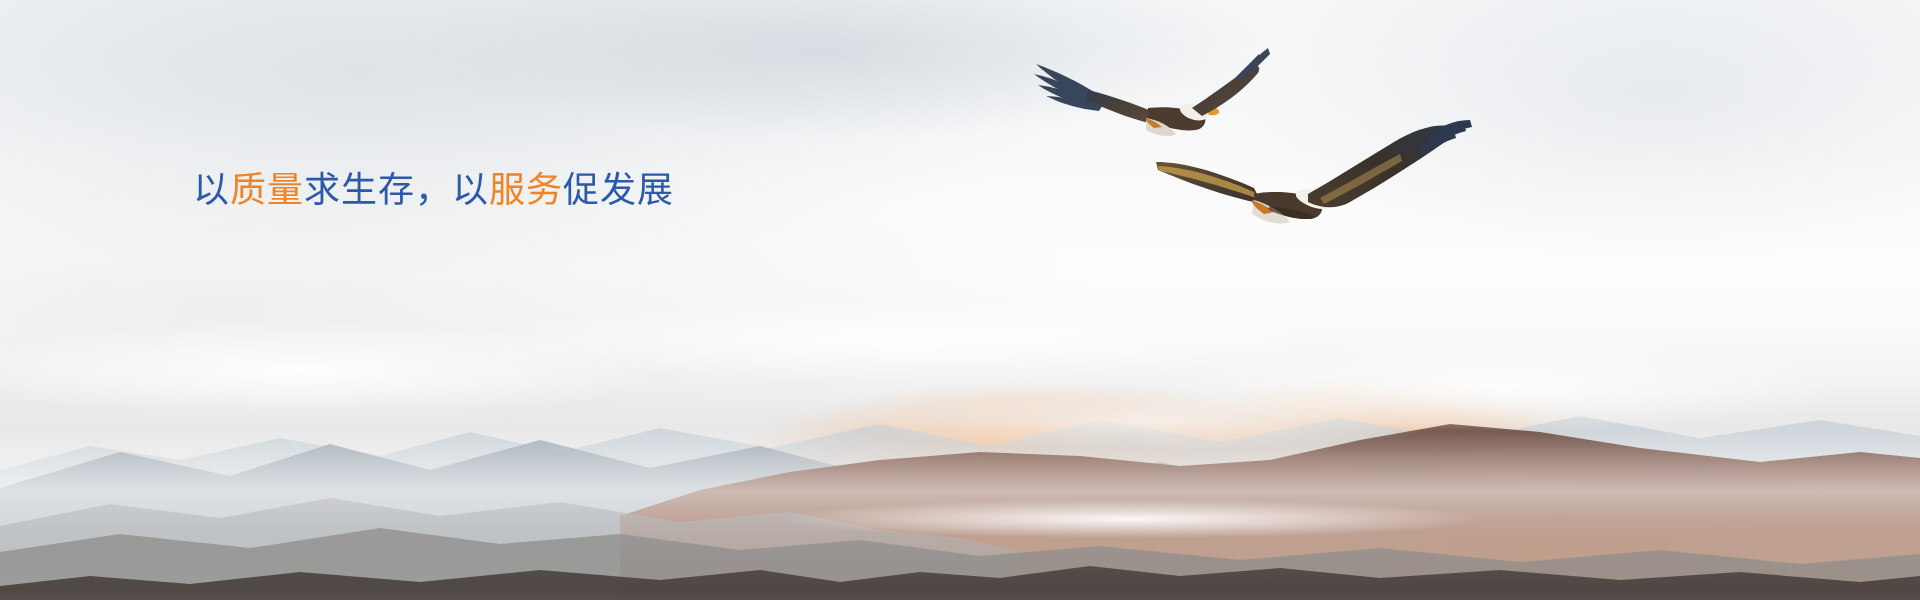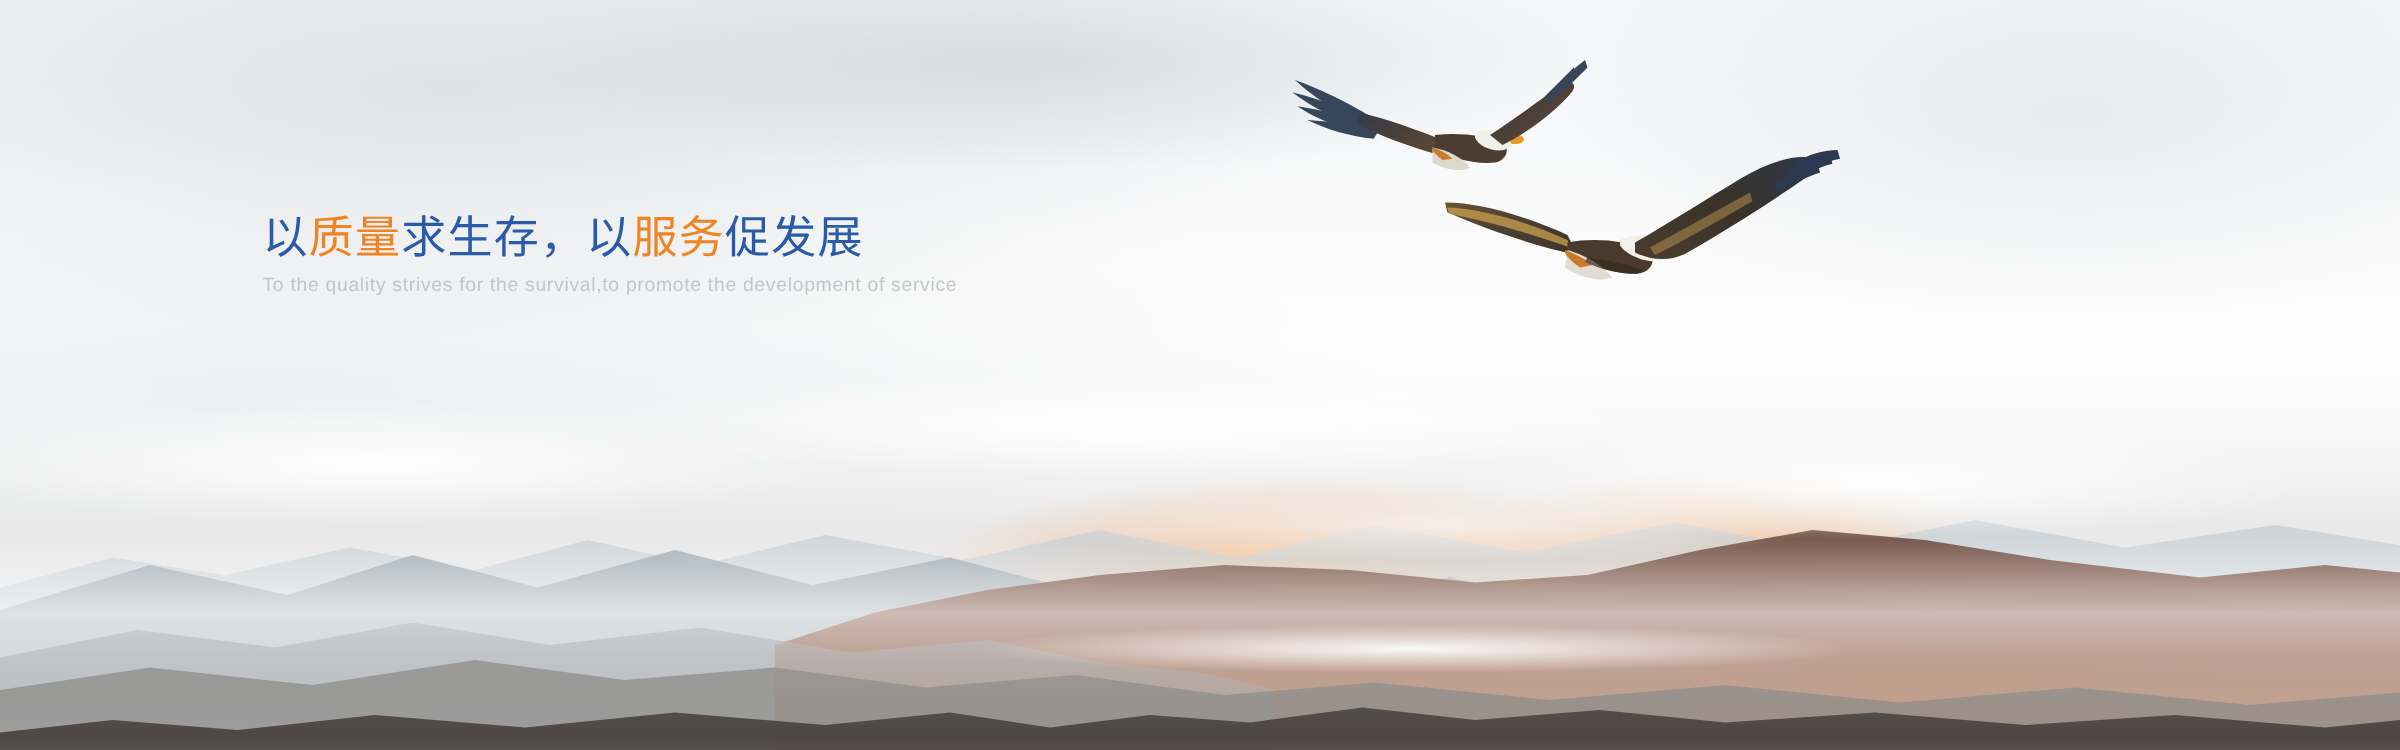--- a/index.html
+++ b/index.html
@@ -111,21 +111,21 @@
   .mist-2 {
     position: absolute;
     left: 700px; bottom: 45px;
     width: 1000px; height: 70px;
     background: radial-gradient(ellipse 480px 26px at 430px 34px, rgba(255,255,255,.92) 0%, rgba(255,255,255,0) 74%);
   }
 
   
   .copy {
     position: absolute;
-    left: 210px;
+    left: 193px;
     top: 168px;
     width: 980px;
   }
   .headline {
     font-size: 36px;
     line-height: 44px;
     font-weight: 400;
     letter-spacing: 1px;
     color: #2a5aa8;
     white-space: nowrap;
@@ -314,19 +314,18 @@
 
     <path d="M120,86 C136,88 154,92 164,96 L160,99 C142,99 126,94 118,89 Z" fill="#33291f" opacity=".7"></path>
   </svg>
 
   <div class="copy">
 
     <div class="headline">
       <span>以</span><span class="accent">质量</span><span>求生存，以</span><span class="accent">服务</span><span>促发展</span>
     </div>
 
-    <div class="sub">To the quality strives for the survival,to promote the development of service</div>
 
 
 
   </div>
 
 </div>
 
 </body></html>

